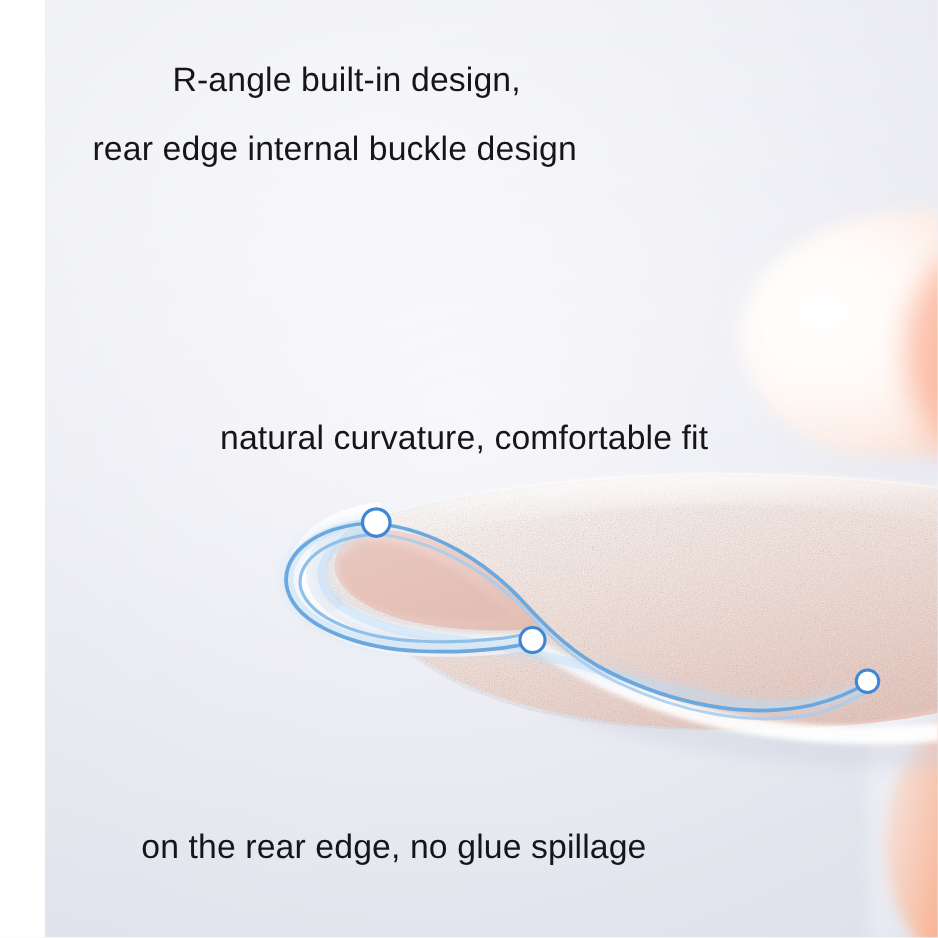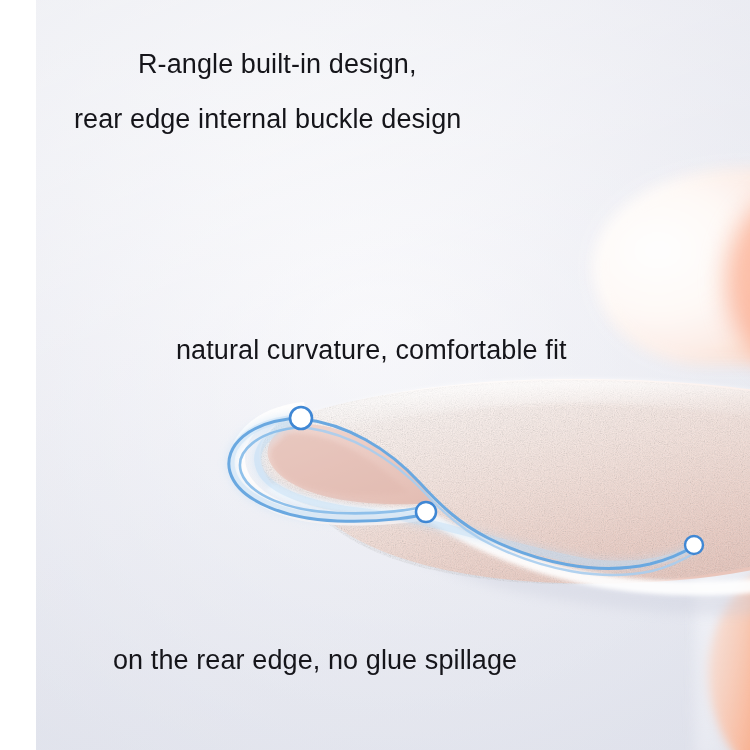--- a/index.html
+++ b/index.html
@@ -94,21 +94,21 @@
     font-size: 27px;
     line-height: 1.05;
     letter-spacing: 0.1px;
     white-space: nowrap;
   }
   .txt-top-1  { left: 102px; top: 50px;  }
   .txt-top-2  { left: 38px;  top: 105px; text-align: center; }
   .txt-mid-1  { left: 198px; top: 285px; }
   .txt-mid-2  { left: 140px; top: 336px; }
   .txt-bot-1  { left: 77px;  top: 615px; }
-  .txt-bot-2  { left: 77px;  top: 646px; text-align: center; }
+  .txt-bot-2  { left: 77px;  top: 663px; text-align: center; }
 </style>
 </head>
 <body>
 
 <div id="stage">
 
   <div class="bg-base"></div>
   <div class="bg-sheen"></div>
   <div class="bg-vignette"></div>
 

